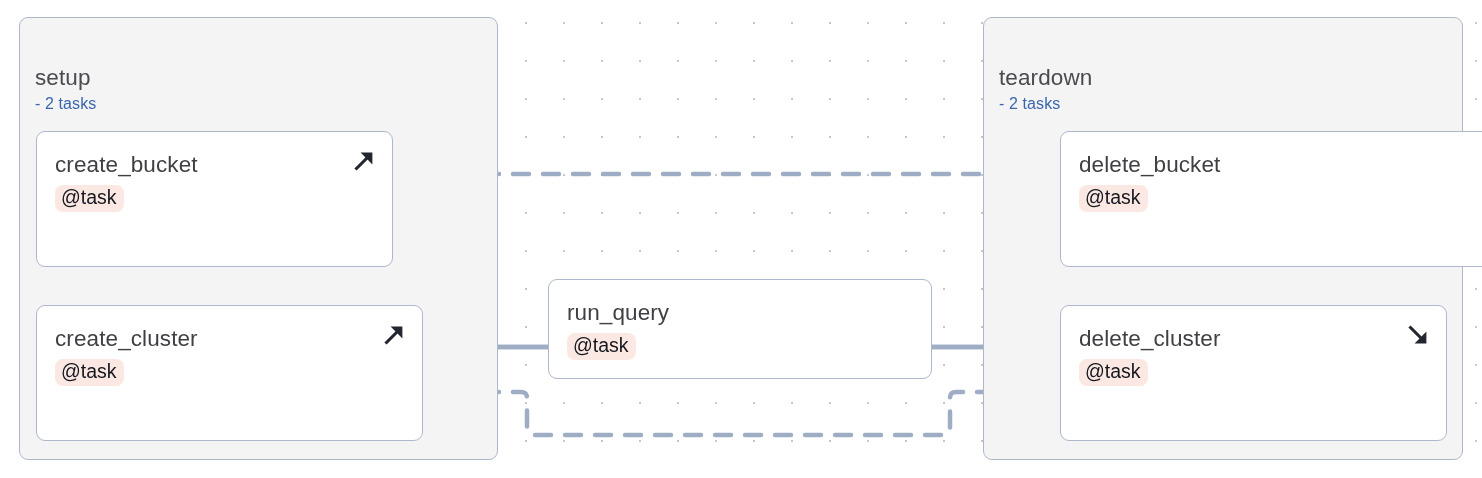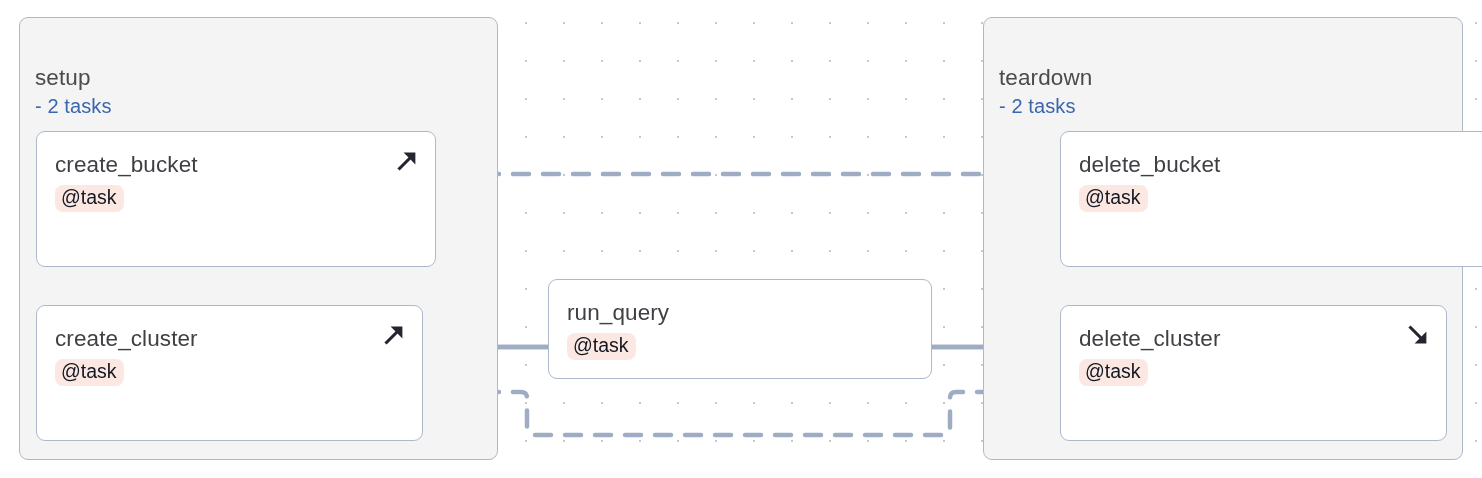--- a/index.html
+++ b/index.html
@@ -53,21 +53,21 @@
     margin-top: 36px;
   }
   .group-title {
     display: block;
     font-size: 22.5px;
     color: #4a4a4f;
     letter-spacing: 0.1px;
   }
   .group-subtitle {
     display: block;
-    font-size: 20px;
+    font-size: 16px;
     color: #3a66ae;
     letter-spacing: 0.1px;
     margin-top: 1px;
   }
 
   
   .node {
     position: absolute;
     box-sizing: border-box;
     background: #ffffff;
@@ -138,21 +138,21 @@
     </div>
   </div>
 
   <div class="task-group" style="left:983px; top:17px; width:480px; height:443px;">
     <div class="group-header">
       <span class="group-title">teardown</span>
       <span class="group-subtitle">- 2 tasks</span>
     </div>
   </div>
 
-  <div class="node" style="left:36px; top:131px; width:400px; height:136px;padding-left:16px;">
+  <div class="node" style="left:36px; top:131px; width:357px; height:136px;padding-left:16px;">
     <span class="node-title">create_bucket</span>
     <span class="node-badge">@task</span>
     <span class="node-arrow">
       <svg viewBox="0 0 30 30" width="30" height="30">
         <path d="M 6.5 23.5 L 22 8" stroke="#23262f" stroke-width="3.1" stroke-linecap="butt" fill="none"></path>
         <path d="M 11.6 6.6 L 23.4 6.6 L 23.4 18.4 Z" fill="#23262f"></path>
       </svg>
     </span>
   </div>
 

